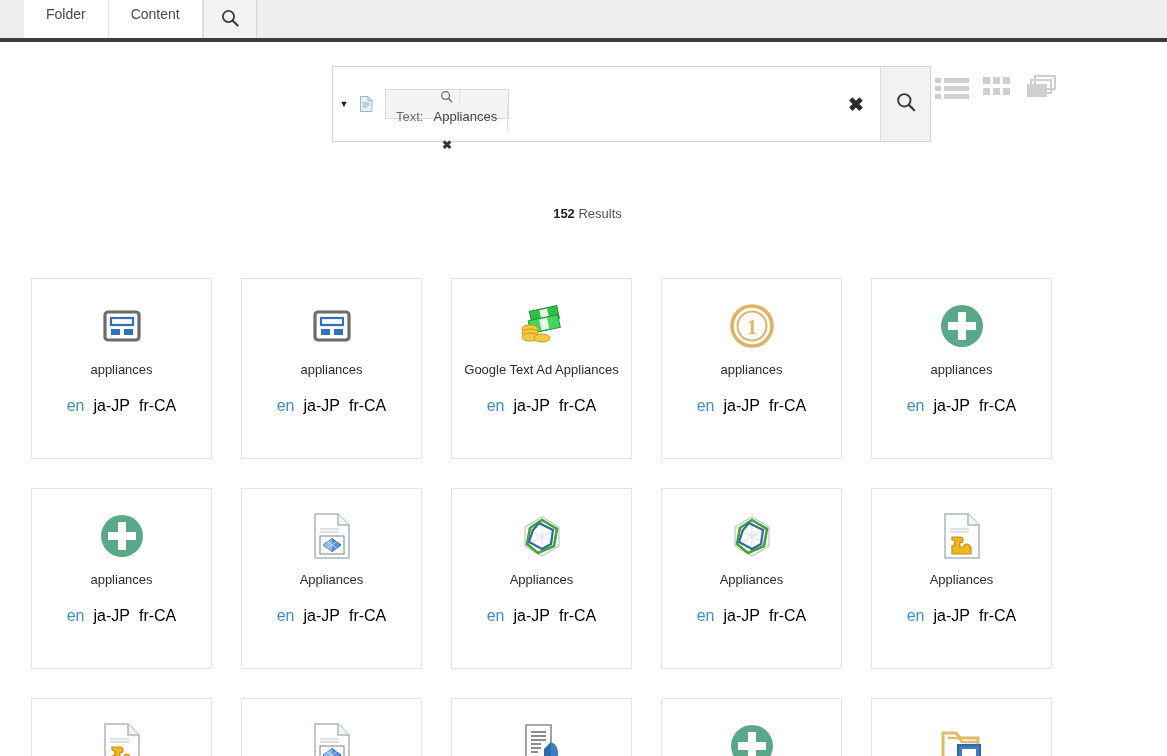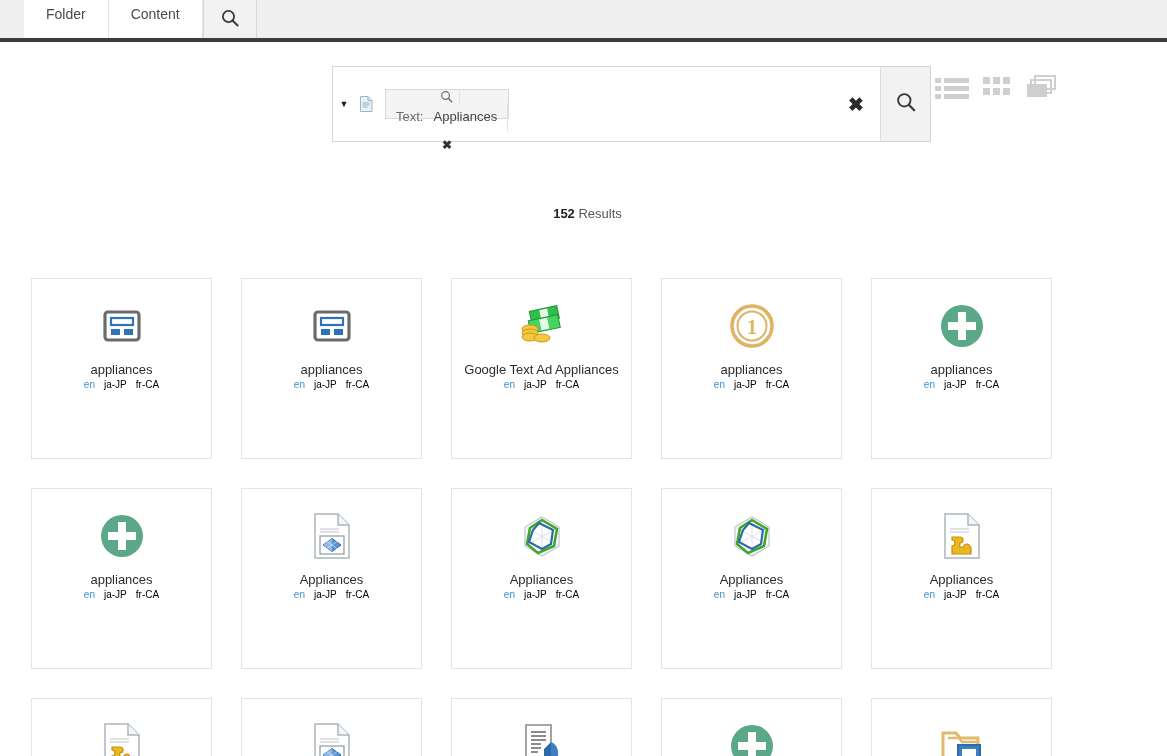--- a/index.html
+++ b/index.html
@@ -200,22 +200,22 @@
     margin-bottom: 6px;
   }
   .card-title {
     font-size: 13px;
     color: #2c2c2c;
     text-align: center;
     line-height: 19px;
     max-width: 160px;
   }
   .card-langs {
-    margin-top: 0;
-    font-size: 10px;
+    margin-top: 18px;
+    font-size: 16px;
     display: flex;
     gap: 9px;
     justify-content: center;
   }
   .card-langs a {
     text-decoration: none;
     color: #000000;
   }
   .card-langs a.primary { color: #3d8fd0; }
 </style>

